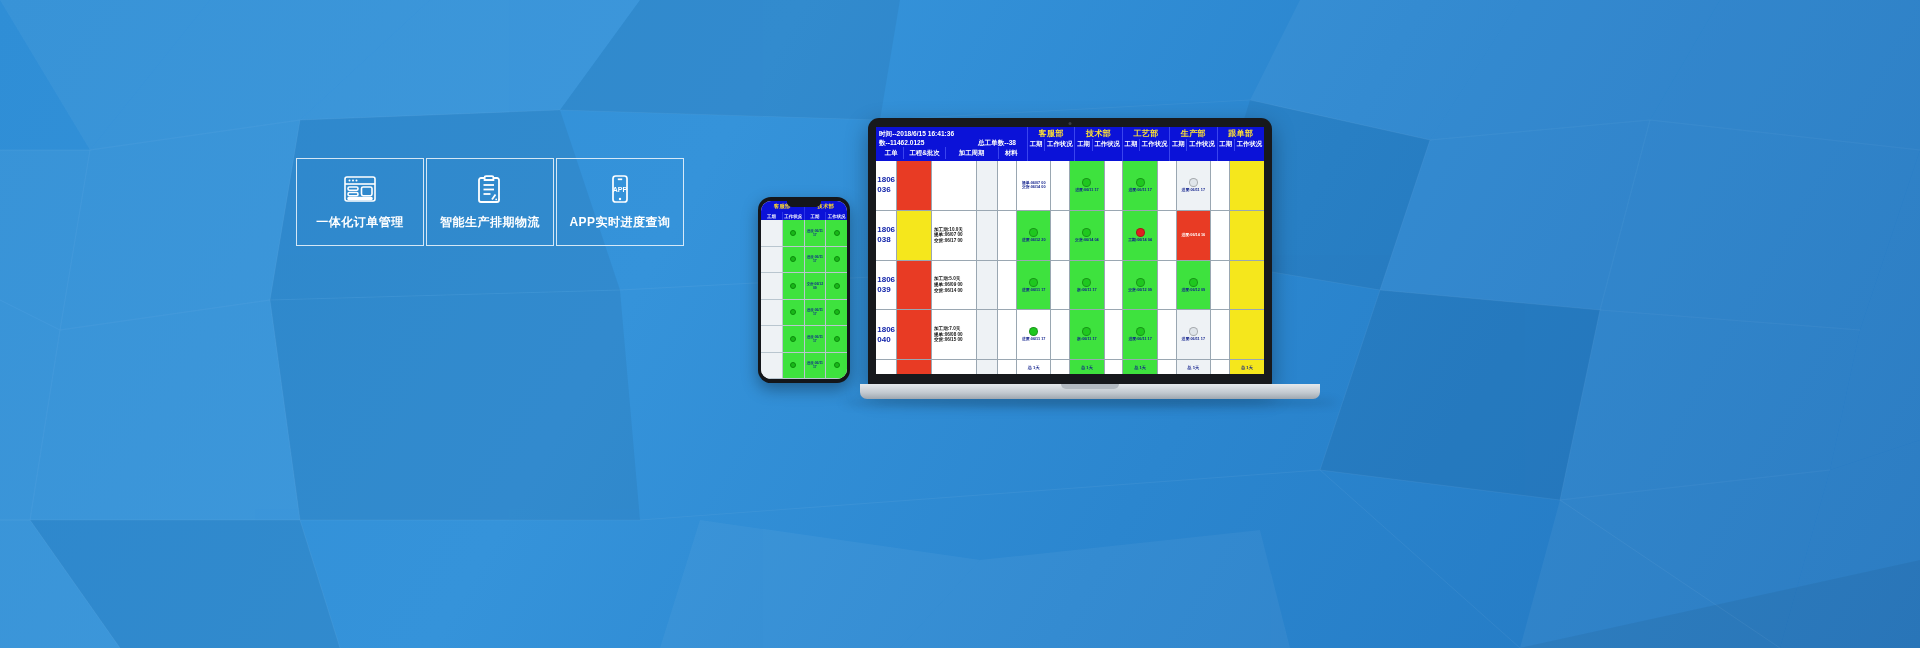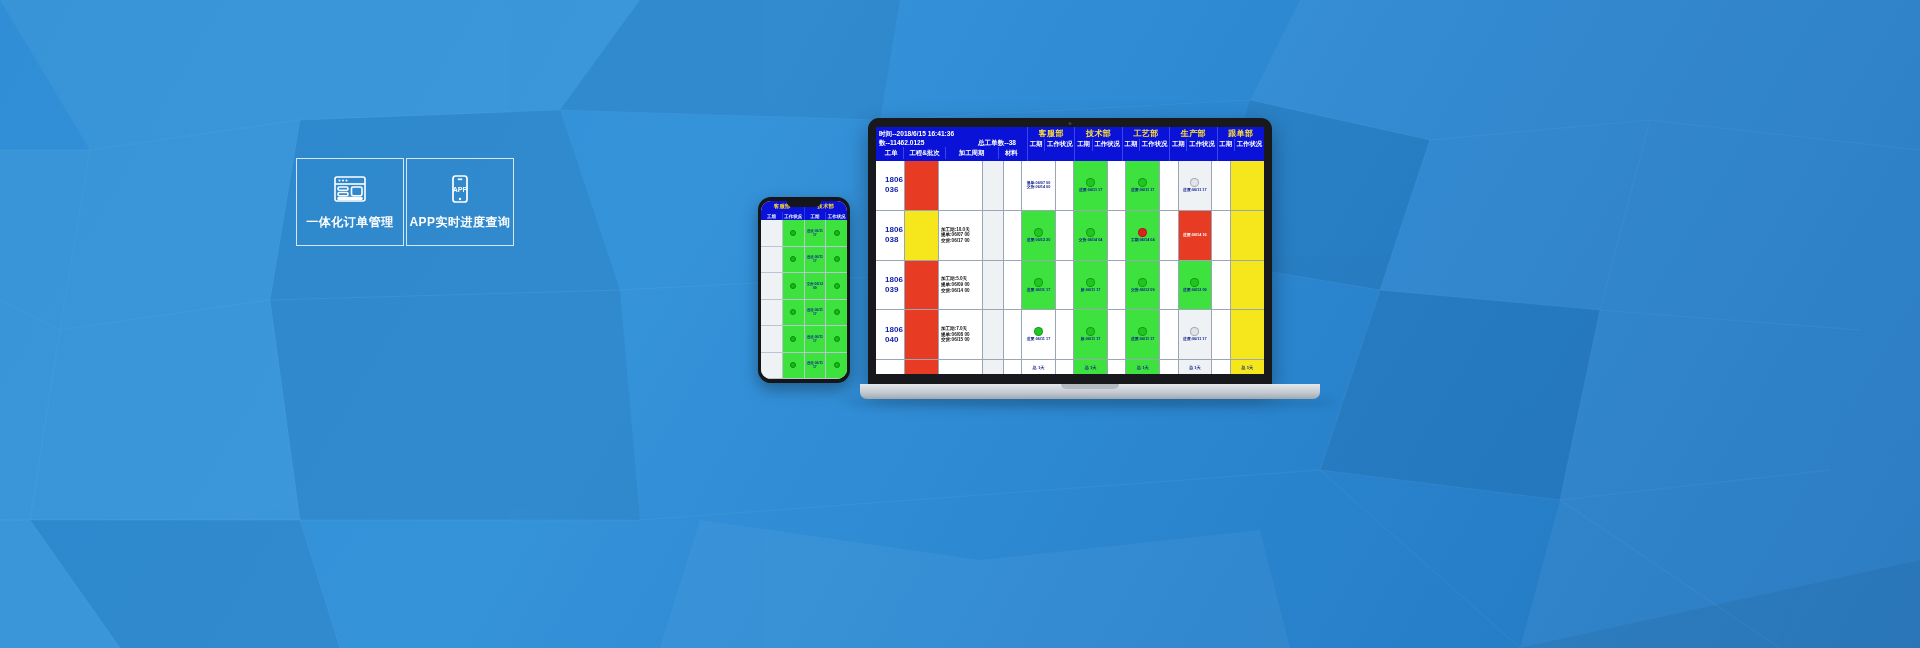--- a/index.html
+++ b/index.html
@@ -18,21 +18,21 @@
 
   
   .copy { position:absolute; left:296px; top:136px; width:520px; }
   .headline {
     color:#ffffff; font-size:44px; line-height:58px; font-weight:bold;
     letter-spacing:2px; text-shadow:0 1px 2px rgba(0,0,0,.12);
     white-space:pre-line;
   }
   .features { display:flex; margin-top:22px; }
   .feature {
-    width:108px; height:88px; border:1px solid rgba(255,255,255,.8);
+    width:128px; height:88px; border:1px solid rgba(255,255,255,.8);
     margin-right:2px; display:flex; flex-direction:column;
     align-items:center; justify-content:center; gap:9px;
   }
   .feature:last-child { margin-right:0; }
   .feature .ficon { width:34px; height:32px; display:block; }
   .feature .flabel { color:#ffffff; font-size:12px; font-weight:bold; letter-spacing:.5px; }
 
   
   .phone {
     position:absolute; left:758px; top:197px; width:92px; height:186px;
@@ -98,21 +98,21 @@
   .dept-name { color:#ffe234; font-weight:bold; font-size:8px; text-align:center;
                padding:1px 0 0; letter-spacing:.4px; }
   .dept-subs { display:flex; }
   .dept-sub { flex:1; color:#ffffff; font-weight:bold; font-size:6.4px;
               text-align:center; padding:1px 0 2px; border-right:1px solid #3a44ee; }
   .dept-sub:last-child{ border-right:none; }
   .meta-subs { display:flex; background:#0b12d8; }
   .meta-sub { color:#ffffff; font-weight:bold; font-size:6.4px; text-align:center;
               padding:1px 0 2px; border-right:1px solid #3a44ee; }
   .dash-body { flex:1; display:flex; flex-direction:column; background:#fff; }
-  .row { flex:1; display:flex; border-bottom:1px solid #9aa7b2;padding-left:8px; }
+  .row { flex:1; display:flex; border-bottom:1px solid #9aa7b2; }
   .row:last-child{ border-bottom:none; }
   .c { border-right:1px solid #9aa7b2; display:flex; flex-direction:column;
        align-items:center; justify-content:center; overflow:hidden; }
   .c.wo { width:26px; color:#0d1fa8; font-weight:bold; font-size:8px; line-height:10px;
           background:#ffffff; }
   .c.proj { width:42px; font-size:4.3px; color:#7a2020; line-height:5px; padding:1px;
             text-align:center; font-weight:bold; }
   .c.cycle { width:54px; font-size:4.6px; color:#111; line-height:5.6px; padding:1px 2px;
              align-items:flex-start; justify-content:center; text-align:left; font-weight:bold; }
   .c.mat { width:26px; background:#eef2f5; }
@@ -194,20 +194,35 @@
             <circle cx="13.5" cy="7.5" r="1" fill="#ffffff" stroke="none"></circle>
             <rect x="5" y="14" width="10" height="3.2" rx="1.4"></rect>
             <rect x="5" y="19.5" width="10" height="3.2" rx="1.4"></rect>
             <rect x="18.5" y="14" width="10.5" height="8.7" rx="1.6"></rect>
             <rect x="5" y="24.6" width="24" height="1.8" rx="0.9"></rect>
           </svg>
         </span>
         <span class="flabel">一体化订单管理</span>
       </div>
 
+      <div class="feature">
+        <span class="ficon">
+          <svg viewBox="0 0 34 32" fill="none" stroke="#ffffff" stroke-width="1.8">
+            <path d="M11 5 H8 a2 2 0 0 0 -2 2 V27 a2 2 0 0 0 2 2 H24 a2 2 0 0 0 2 -2 V7 a2 2 0 0 0 -2 -2 H21"></path>
+            <path d="M13 3.2 h6 a1.4 1.4 0 0 1 1.4 1.4 V7 H11.6 V4.6 A1.4 1.4 0 0 1 13 3.2 Z"></path>
+            <line x1="10.5" y1="12" x2="21" y2="12"></line>
+            <line x1="10.5" y1="16.5" x2="21" y2="16.5"></line>
+            <line x1="10.5" y1="21" x2="17.5" y2="21"></line>
+            <path d="M22.5 21.5 l-3.5 5"></path>
+            <circle cx="23.2" cy="26.4" r="0.9" fill="#ffffff" stroke="none"></circle>
+            <circle cx="26" cy="26.4" r="0.9" fill="#ffffff" stroke="none"></circle>
+          </svg>
+        </span>
+        <span class="flabel">智能生产排期物流</span>
+      </div>
 
       <div class="feature">
         <span class="ficon">
           <svg viewBox="0 0 34 32" fill="none" stroke="#ffffff" stroke-width="1.7">
             <rect x="10" y="3" width="14" height="26" rx="2.6"></rect>
             <line x1="14.8" y1="6.3" x2="19.2" y2="6.3"></line>
             <circle cx="17" cy="26" r="1.2" fill="#ffffff" stroke="none"></circle>
             <text x="17" y="19" font-size="7" font-family="Liberation Sans, sans-serif" fill="#ffffff" stroke="none" text-anchor="middle" font-weight="bold">APP</text>
           </svg>
         </span>

